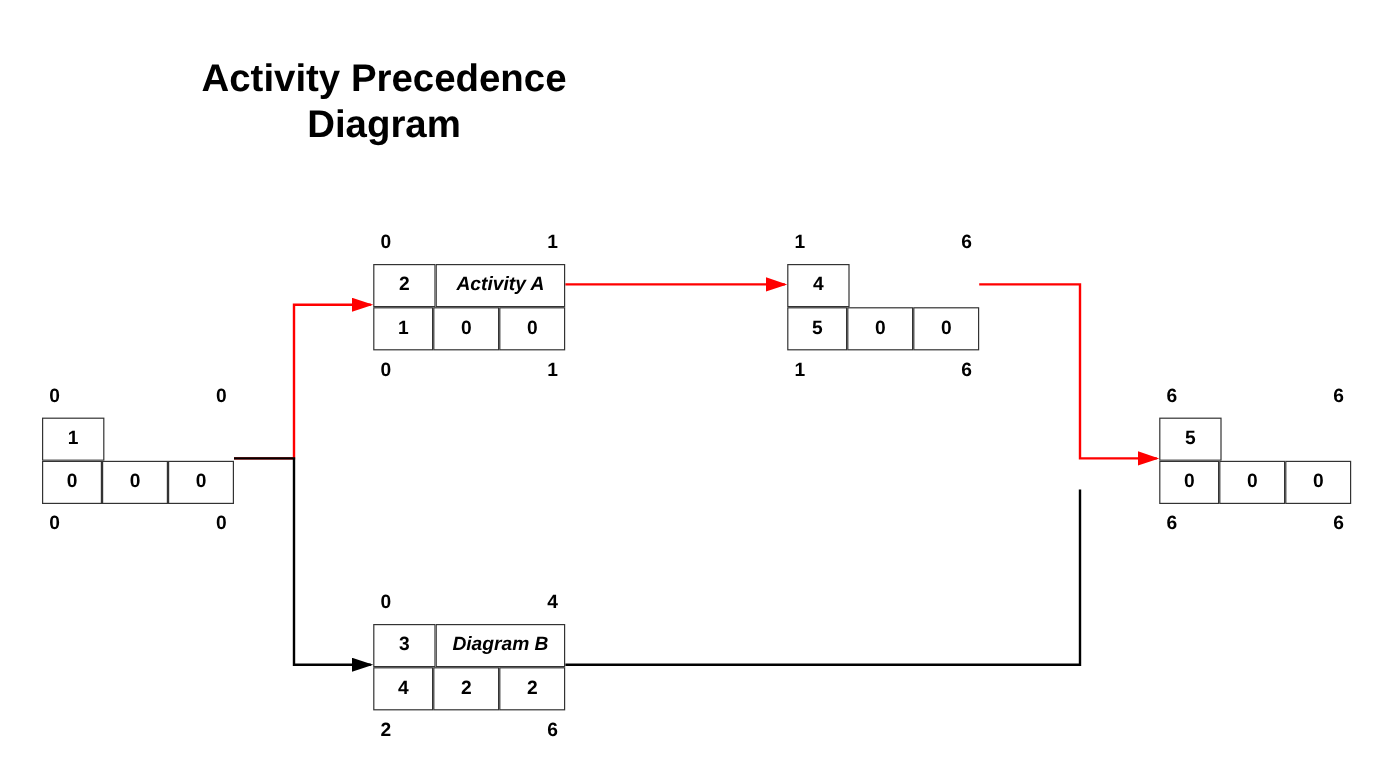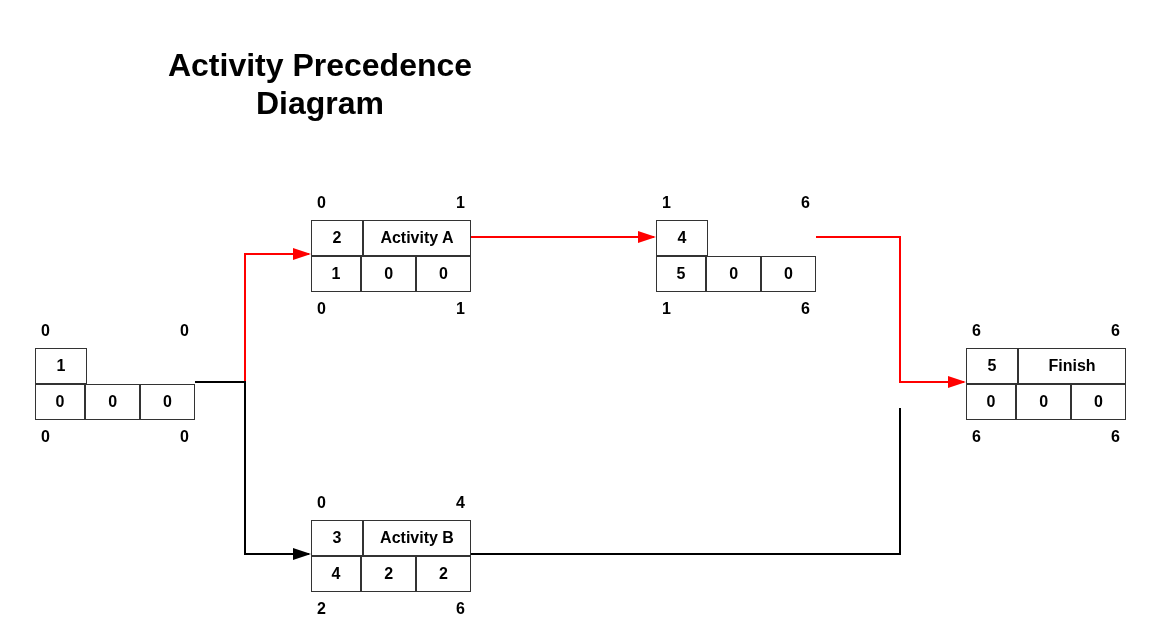--- a/index.html
+++ b/index.html
@@ -43,21 +43,21 @@
     border: 1px solid #333;
     background: #fff;
     font-weight: 700;
     font-size: 16px;
     display: flex;
     align-items: center;
     justify-content: center;
     height: 34px;
   }
   .node .id-cell   { width: 50px; }
-  .node .name-cell { flex: 1; }
+  .node .name-cell { flex: 1; font-style: italic; }
   .node .dur-cell  { width: 50px; }
   .node .ff-cell   { width: 55px; }
   .node .tf-cell   { width: 55px; }
 
   
   .out-label {
     position: absolute;
     font-weight: 700;
     font-size: 16px;
   }
@@ -134,37 +134,36 @@
     </div>
     <span class="out-label" style="left:6px;  bottom:-26px;">1</span>
     <span class="out-label" style="right:6px; bottom:-26px;">6</span>
   </div>
 
   <div class="node" style="left:311px; top:492px;">
     <span class="out-label" style="left:6px;  top:-26px;">0</span>
     <span class="out-label" style="right:6px; top:-26px;">4</span>
     <div class="row">
       <div class="cell id-cell">3</div>
-      <div class="cell name-cell">Activity B</div>
+      <div class="cell name-cell">Diagram B</div>
     </div>
     <div class="row">
       <div class="cell dur-cell">4</div>
       <div class="cell ff-cell">2</div>
       <div class="cell tf-cell">2</div>
     </div>
     <span class="out-label" style="left:6px;  bottom:-26px;">2</span>
     <span class="out-label" style="right:6px; bottom:-26px;">6</span>
   </div>
 
   <div class="node" style="left:966px; top:320px;">
     <span class="out-label" style="left:6px;  top:-26px;">6</span>
     <span class="out-label" style="right:6px; top:-26px;">6</span>
     <div class="row">
       <div class="cell id-cell">5</div>
-      <div class="cell name-cell">Finish</div>
     </div>
     <div class="row">
       <div class="cell dur-cell">0</div>
       <div class="cell ff-cell">0</div>
       <div class="cell tf-cell">0</div>
     </div>
     <span class="out-label" style="left:6px;  bottom:-26px;">6</span>
     <span class="out-label" style="right:6px; bottom:-26px;">6</span>
   </div>
 

